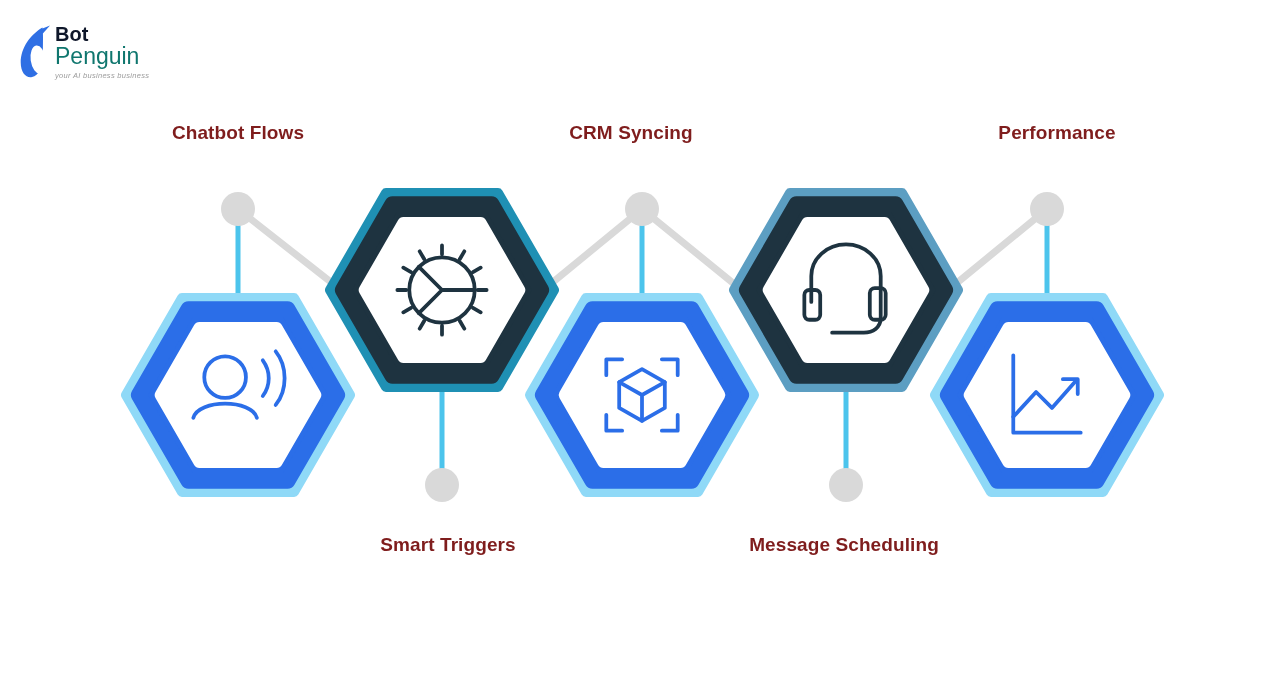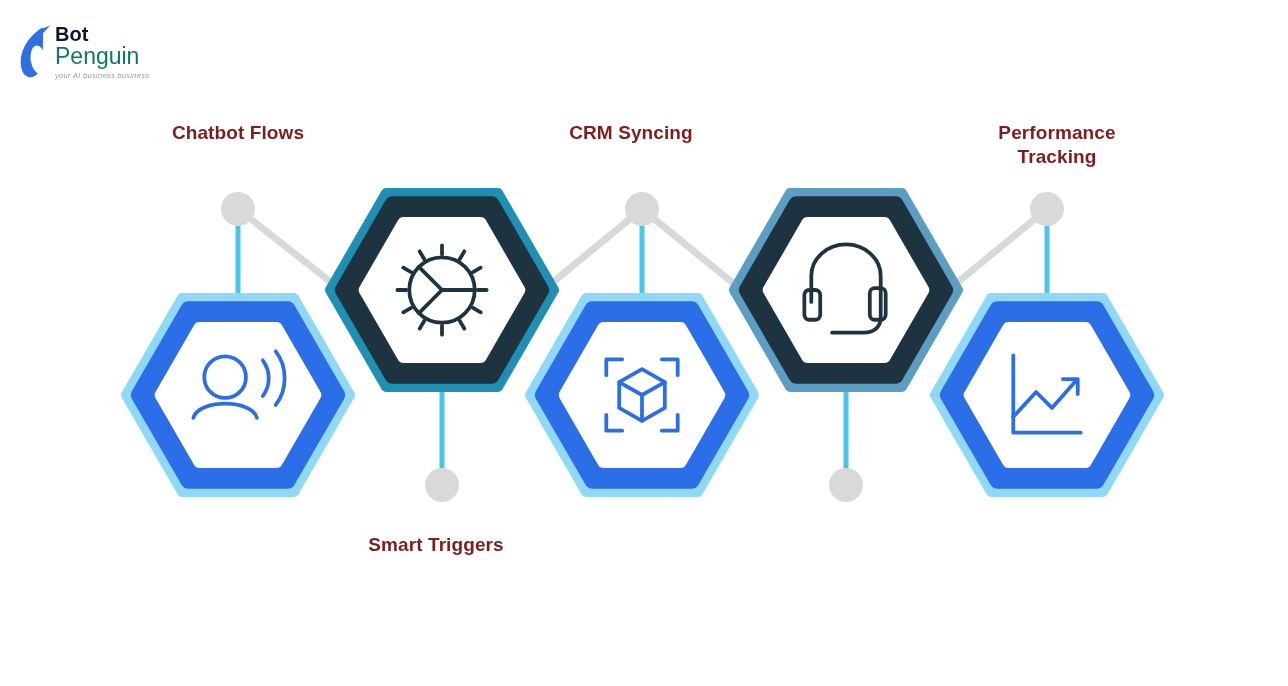--- a/index.html
+++ b/index.html
@@ -103,26 +103,26 @@
   </svg>
 
   <div class="node-label" style="left:118px;top:121px;width:240px">
     <span>Chatbot Flows</span>
   </div>
   <div class="node-label" style="left:511px;top:121px;width:240px">
     <span>CRM Syncing</span>
   </div>
   <div class="node-label" style="left:937px;top:121px;width:240px">
     <span>Performance</span>
-    <span>Tracking</span>
   </div>
-  <div class="node-label" style="left:316px;top:533px;width:240px">
+  <div class="node-label" style="left:328px;top:533px;width:240px">
     <span>Smart Triggers</span>
   </div>
   <div class="node-label" style="left:714px;top:533px;width:260px">
+    <span>Message Scheduling</span>
   </div>
 
   <div class="logo">
     <svg width="34" height="56" viewBox="0 0 36 58">
       <path d="M28 3 C16 10 5 24 5 40 C5 51 11 57 17 55.5 C24 54 28.5 45 28.5 31 C28.5 20 29 9 28 3 Z" fill="#2f6fe4"></path>
       <path d="M26 5 L36 1 L28 10 Z" fill="#2f6fe4"></path>
       <ellipse cx="23.5" cy="37" rx="8" ry="15" fill="#ffffff" transform="rotate(-8 23.5 37)"></ellipse>
     </svg>
     <div class="logo-text">
       <div class="brand-top">Bot</div>

